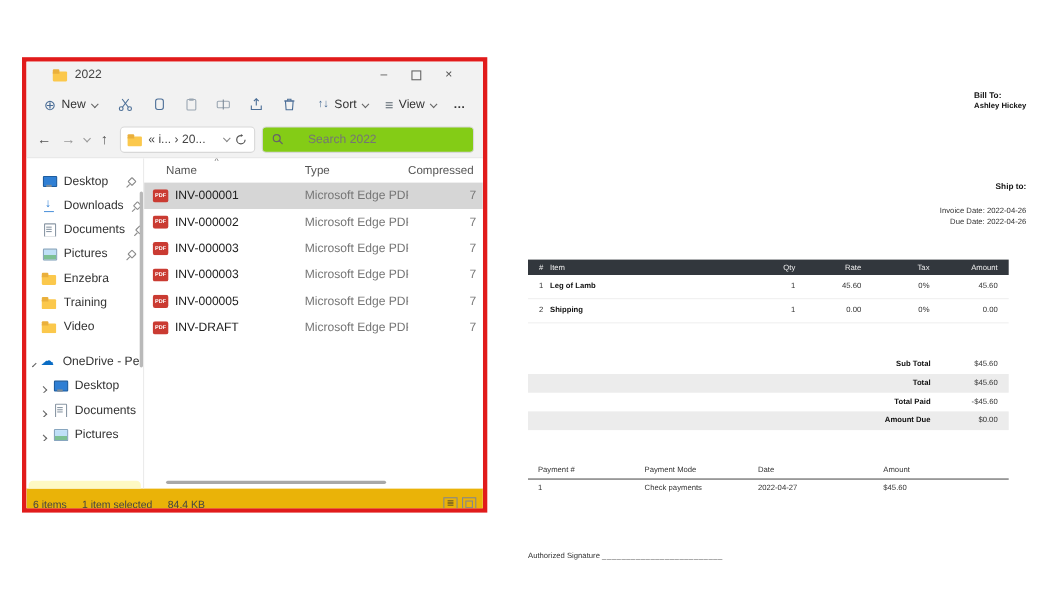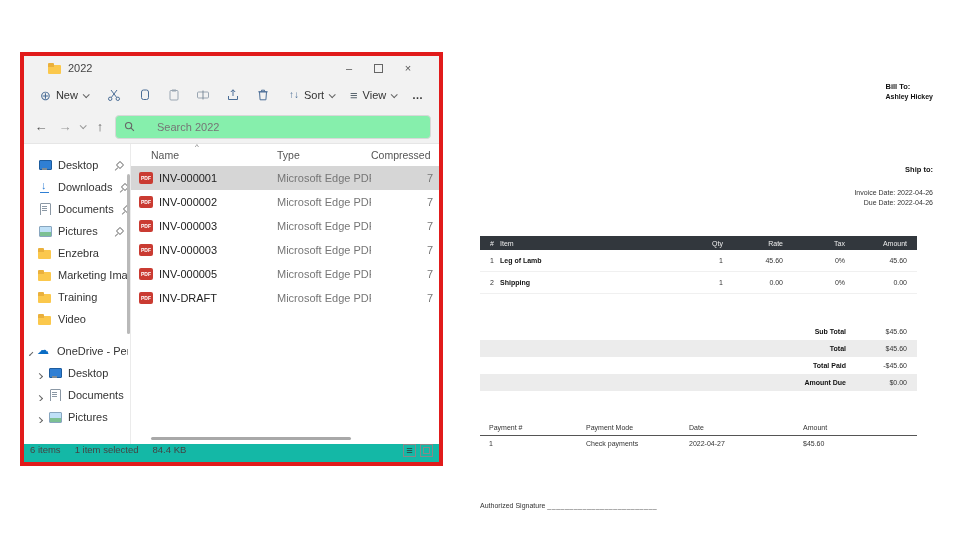--- a/index.html
+++ b/index.html
@@ -23,21 +23,21 @@
   .tb-gap-sm { width:12px; }
   .chev { display:inline-block; width:5px; height:5px; border-right:1px solid #666; border-bottom:1px solid #666; }
   .chev.down { transform:rotate(45deg) translateY(-1px); }
   .chev.right { transform:rotate(-45deg); }
 
   .navbar { height:34px; background:#f2f2f2; display:flex; align-items:center; padding:0 8px; gap:6px; border-bottom:1px solid #e6e6e6; }
   .nav-arrow { color:#555; font-size:13px; width:18px; text-align:center; }
   .addr-box { width:136px; height:24px; background:#fff; border:1px solid #d8d8d8; border-radius:4px;
     display:flex; align-items:center; padding:0 6px; gap:5px; color:#444; }
   .addr-box .crumb { flex:1; white-space:nowrap; overflow:hidden; font-size:11px; }
-  .search-box { flex:1; height:24px; background:#86efac; border:1px solid #d8d8d8; border-radius:4px;
+  .search-box { flex:1; height:24px; background:#84cc16; border:1px solid #d8d8d8; border-radius:4px;
     display:flex; align-items:center; padding:0 8px; gap:22px; }
   .search-box input { border:none; outline:none; flex:1; font-size:11px; font-family:"Liberation Sans",sans-serif; color:#333; background:transparent; }
   .search-box input::placeholder { color:#757575; }
 
   .ex-body { display:flex; height:300px; position:relative; background:#fff; }
   .sidebar { width:107px; padding-top:5px; overflow:hidden; position:relative; border-right:1px solid #ebebeb; }
   .side-scrollbar { position:absolute; right:1px; top:30px; width:3px; height:160px; background:#b9b9b9; border-radius:2px; }
   .side-item { display:flex; align-items:flex-end; height:22px; padding-left:12px; gap:6px; white-space:nowrap; overflow:hidden; border-radius:4px; margin:0 2px; }
   .side-item.selected { background:#fef9c3;margin-top:36px; }
   .side-item .slabel { font-size:11px; color:#333; }
@@ -72,21 +72,21 @@
   .frow.selected { background:#d6d6d6; }
   .frow .fcell { white-space:nowrap; overflow:hidden; }
   .frow .c-name { width:146px; padding-left:8px; display:flex; align-items:center; gap:6px; color:#222; }
   .frow .c-type { width:94px; color:#767676; }
   .frow .c-comp { flex:1; text-align:right; padding-right:6px; color:#767676; }
   .pdf-ic { width:14px; height:12px; background:#ca3b32; border-radius:2px; position:relative; flex:none;
     display:flex; align-items:center; justify-content:center; }
   .pdf-ic i { font-style:normal; color:#fff; font-size:5px; font-weight:bold; letter-spacing:0; }
   .hscroll { position:absolute; left:20px; bottom:4px; width:200px; height:3px; background:#a8a8a8; border-radius:2px; }
 
-  .statusbar { height:21px; display:flex; align-items:flex-start; padding:0 6px; font-size:9.5px; color:#444; gap:14px; background:#14b8a6; }
+  .statusbar { height:21px; display:flex; align-items:flex-end; padding:0 6px; font-size:9.5px; color:#444; gap:14px; background:#eab308; }
   .statusbar .view-toggles { margin-left:auto; display:flex; align-items:center; gap:4px; }
   .vt1 { font-size:11px; color:#333; border:1px solid #888; width:13px; height:13px; line-height:11px; text-align:center; }
   .vt2 { width:13px; height:13px; border:1px solid #888; position:relative; }
   .vt2::before { content:""; position:absolute; left:2px; top:2px; right:2px; bottom:2px; border:1px solid #888; }
 
   
   .invoice { position:absolute; left:480px; top:20px; width:453px; height:512px; font-size:7px; color:#333; }
   .inv-head { position:absolute; top:2px; right:0; text-align:right; }
   .inv-title { font-size:15px; font-weight:bold; color:#111; letter-spacing:.3px; }
   .inv-number { font-size:7px; font-weight:bold; color:#222; margin-top:1px; }
@@ -212,20 +212,29 @@
       <span class="tb-btn">
         <span style="color:#333;font-weight:bold">…</span>
       </span>
     </div>
 
     <div class="navbar">
       <span class="nav-arrow">←</span>
       <span class="nav-arrow" style="color:#999">→</span>
       <span class="chev down" style="border-color:#999"></span>
       <span class="nav-arrow">↑</span>
+      <span class="addr-box">
+        <span class="sicon ic-folder"></span>
+        <span class="crumb">« i... › 20...</span>
+        <span class="chev down" style="border-color:#888"></span>
+        <svg width="12" height="12" viewBox="0 0 12 12" fill="none" stroke="#555" stroke-width="1.1">
+          <path d="M9.8 6 A3.8 3.8 0 1 1 6 2.2"></path>
+            <path d="M6 0.8 L8 2.2 L6 3.6" fill="#555" stroke="none"></path>
+        </svg>
+      </span>
       <span class="search-box">
         <svg width="11" height="11" viewBox="0 0 12 12" fill="none" stroke="#666" stroke-width="1.2">
           <circle cx="5" cy="5" r="3.4"></circle>
             <line x1="7.6" y1="7.6" x2="10.8" y2="10.8"></line>
         </svg>
         <input value="" placeholder="Search 2022" style="">
       </span>
     </div>
 
     <div class="ex-body">
@@ -248,25 +257,20 @@
           </div>
           <div class="side-item">
             <span class="sicon ic-pictures"></span>
             <span class="slabel">Pictures</span>
             <span class="pin"></span>
           </div>
           <div class="side-item">
             <span class="sicon ic-folder"></span>
             <span class="slabel">Enzebra</span>
             <span class="pin" style="visibility: hidden;"></span>
-          </div>
-          <div class="side-item">
-            <span class="sicon ic-folder"></span>
-            <span class="slabel">Marketing Ima</span>
-
           </div>
           <div class="side-item">
             <span class="sicon ic-folder"></span>
             <span class="slabel">Training</span>
             <span class="pin" style="visibility: hidden;"></span>
           </div>
           <div class="side-item">
             <span class="sicon ic-folder"></span>
             <span class="slabel">Video</span>
             <span class="pin" style="visibility: hidden;"></span>

